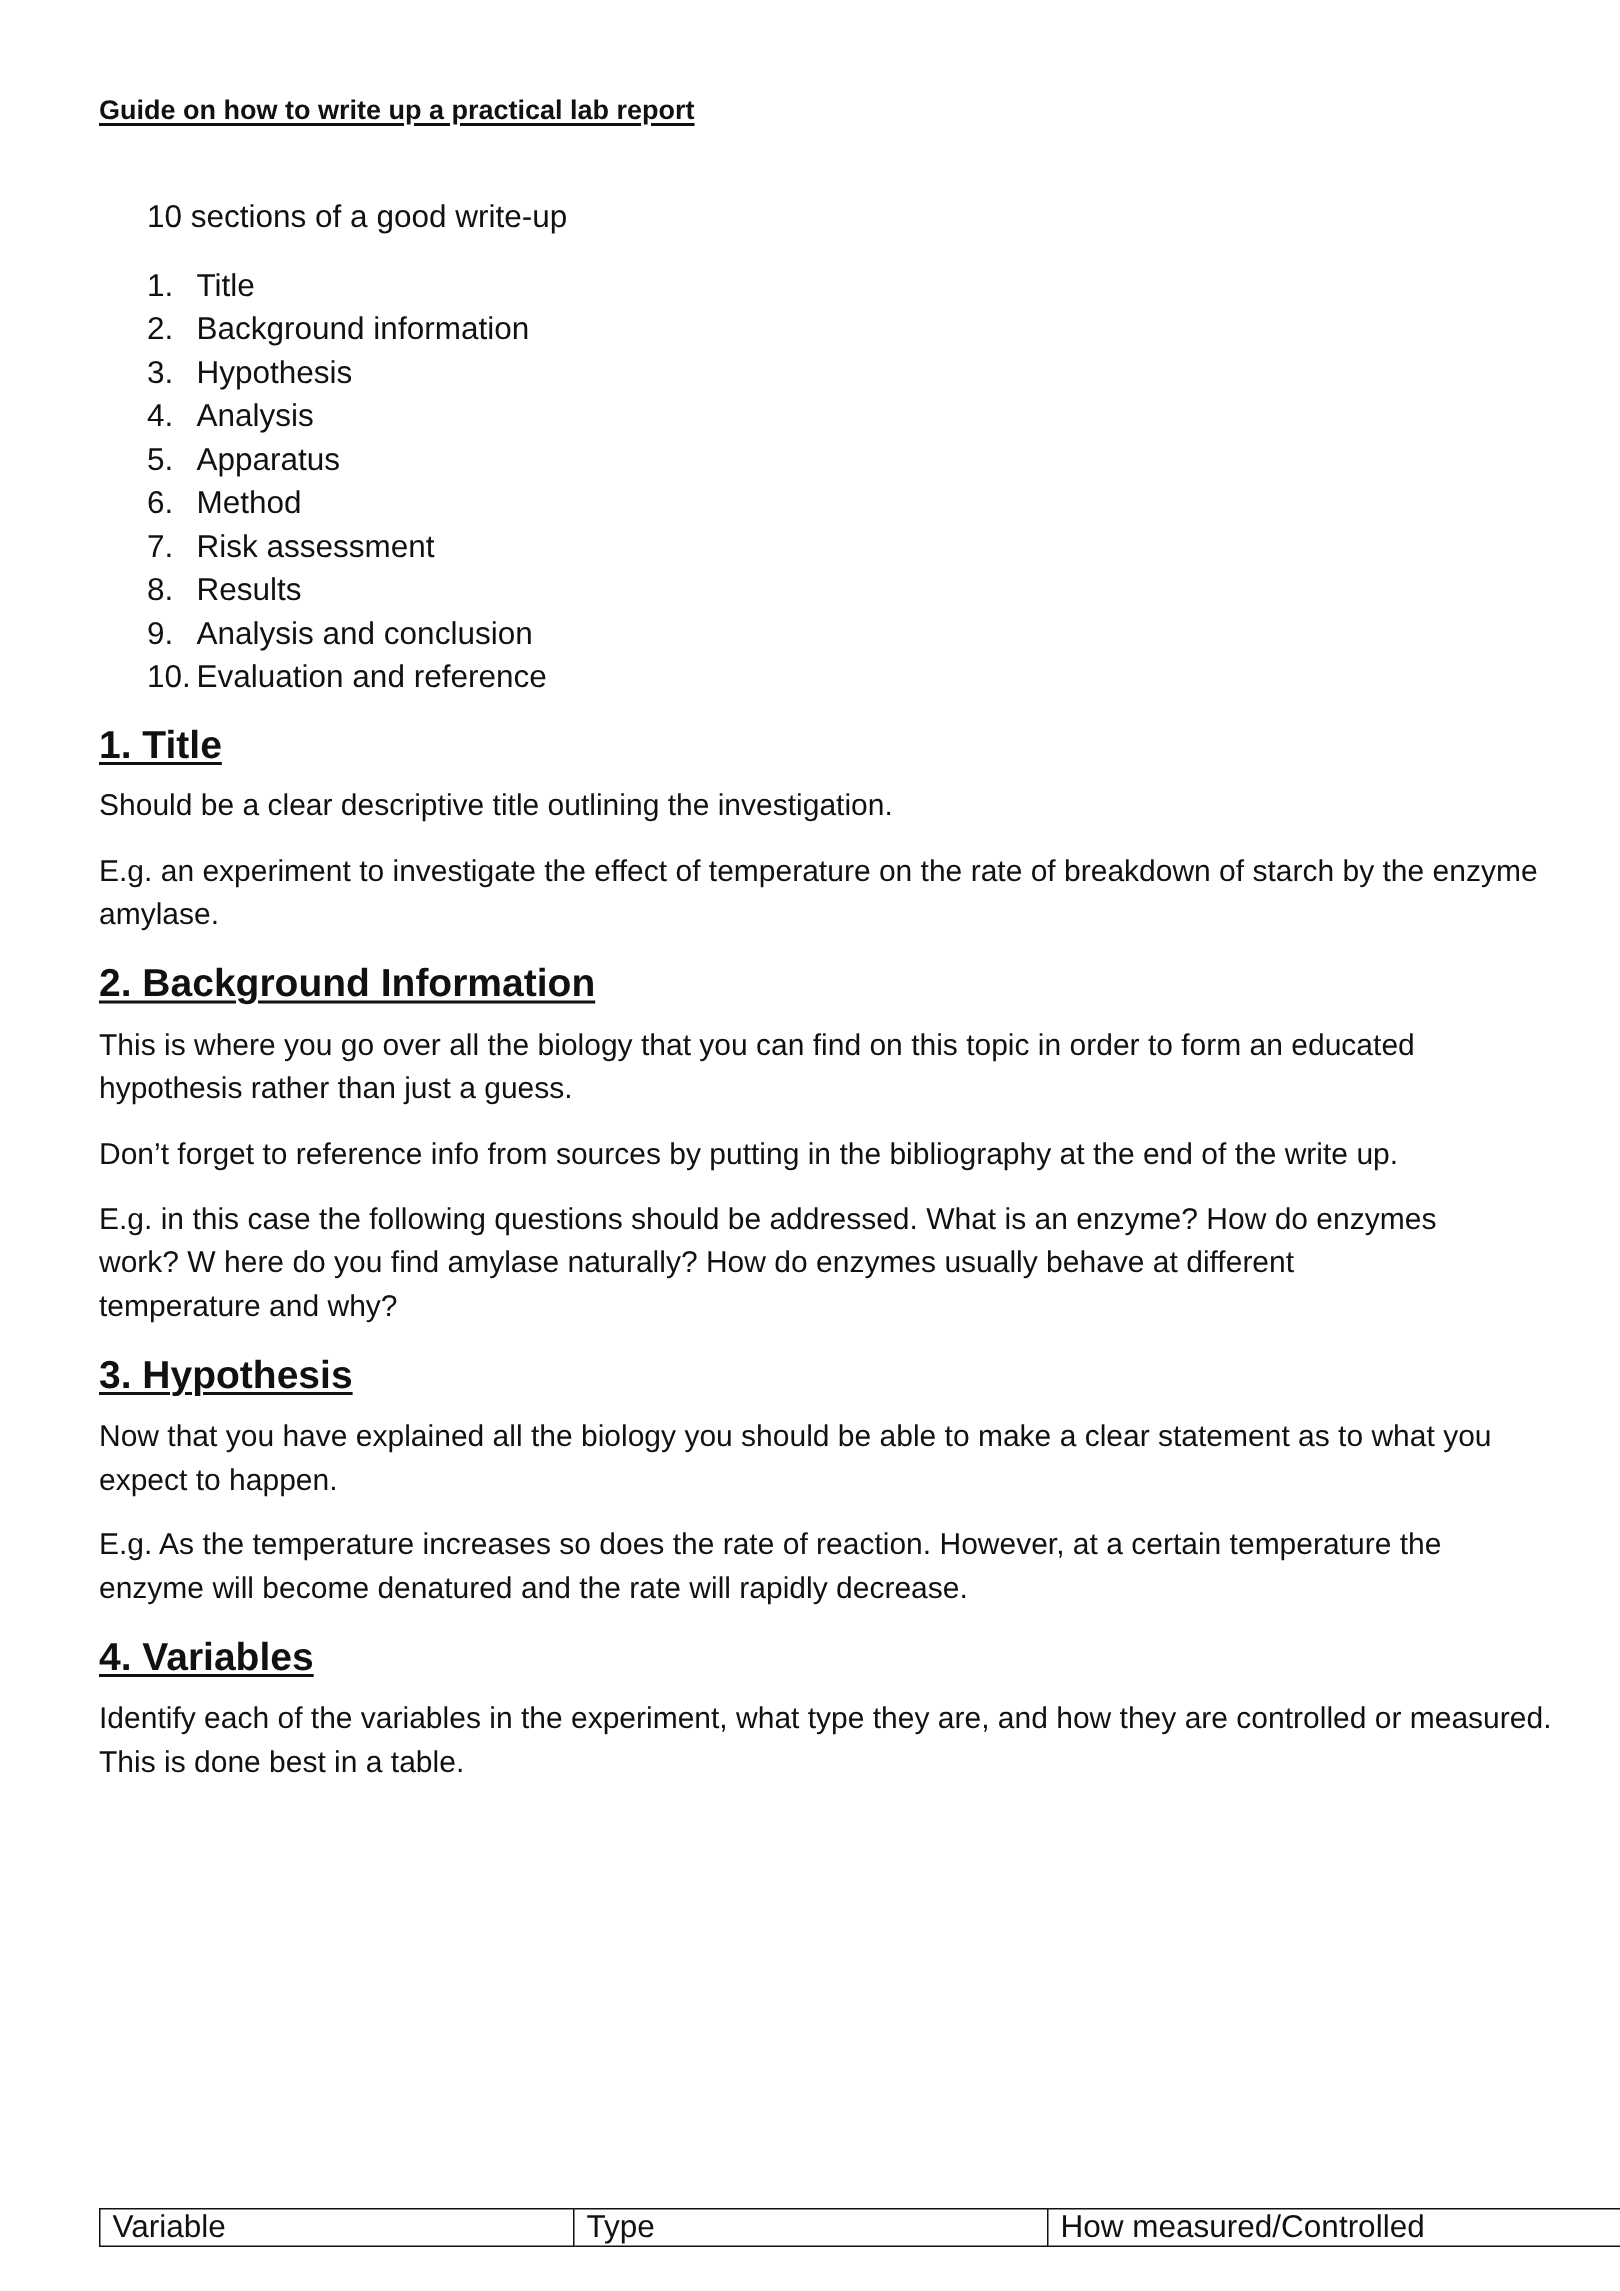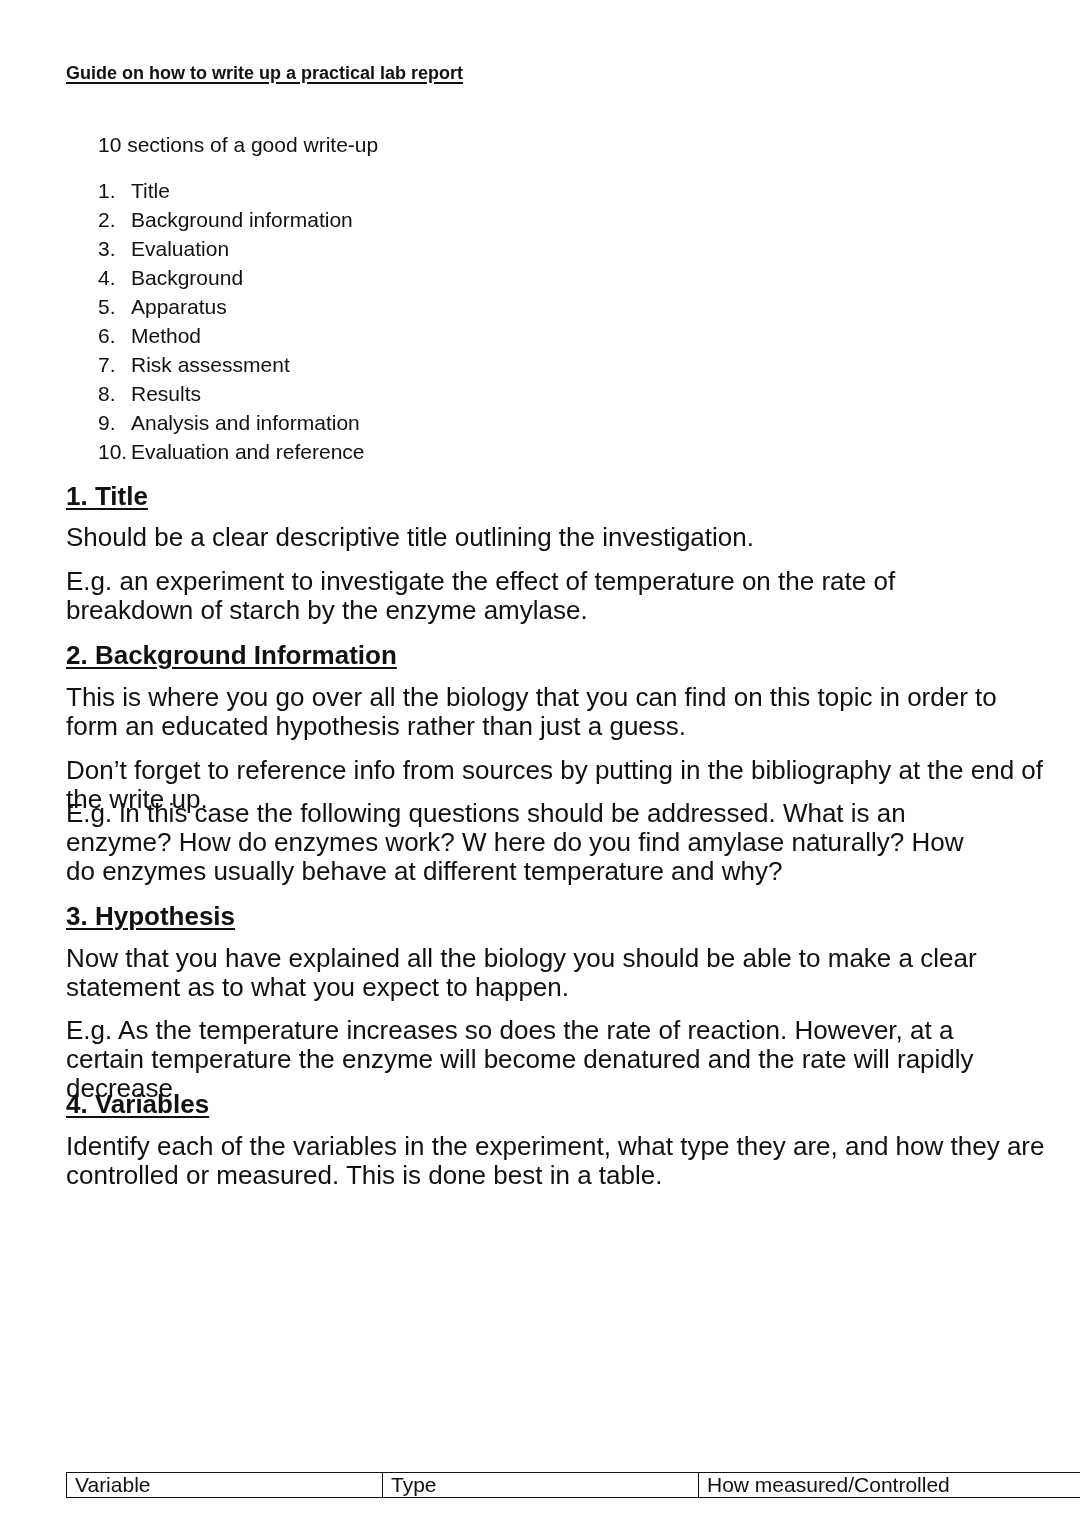--- a/index.html
+++ b/index.html
@@ -66,21 +66,21 @@
       font-weight: bold;
       text-decoration: underline;
       text-decoration-thickness: 2px;
       text-underline-offset: 3px;
       white-space: nowrap;
     }
     .para {
       position: absolute;
       left: 66px;
       width: 960px;
-      font-size: 26px;
+      font-size: 20px;
       line-height: 29px;
       margin: 0;
     }
     .var-table {
       position: absolute;
       left: 66px;
       top: 1472px;
       width: 1075px;
       border-collapse: collapse;
       font-size: 21px;
@@ -109,45 +109,45 @@
     <li>
         <span class="num">1.</span>
         <span>Title</span>
       </li>
     <li>
         <span class="num">2.</span>
         <span>Background information</span>
       </li>
     <li>
         <span class="num">3.</span>
-        <span>Evaluation</span>
+        <span>Hypothesis</span>
       </li>
     <li>
         <span class="num">4.</span>
-        <span>Background</span>
+        <span>Analysis</span>
       </li>
     <li>
         <span class="num">5.</span>
         <span>Apparatus</span>
       </li>
     <li>
         <span class="num">6.</span>
         <span>Method</span>
       </li>
     <li>
         <span class="num">7.</span>
         <span>Risk assessment</span>
       </li>
     <li>
         <span class="num">8.</span>
         <span>Results</span>
       </li>
     <li>
         <span class="num">9.</span>
-        <span>Analysis and information</span>
+        <span>Analysis and conclusion</span>
       </li>
     <li>
         <span class="num">10.</span>
         <span>Evaluation and reference</span>
       </li>
   </ol>
 
   <div class="section-heading" style="top:481px;">1. Title</div>
   <p class="para" style="top:523px;">Should be a clear descriptive title outlining the investigation.</p>
   <p class="para" style="top:567px;">E.g. an experiment to investigate the effect of temperature on the rate of breakdown of starch by the enzyme amylase.</p>

